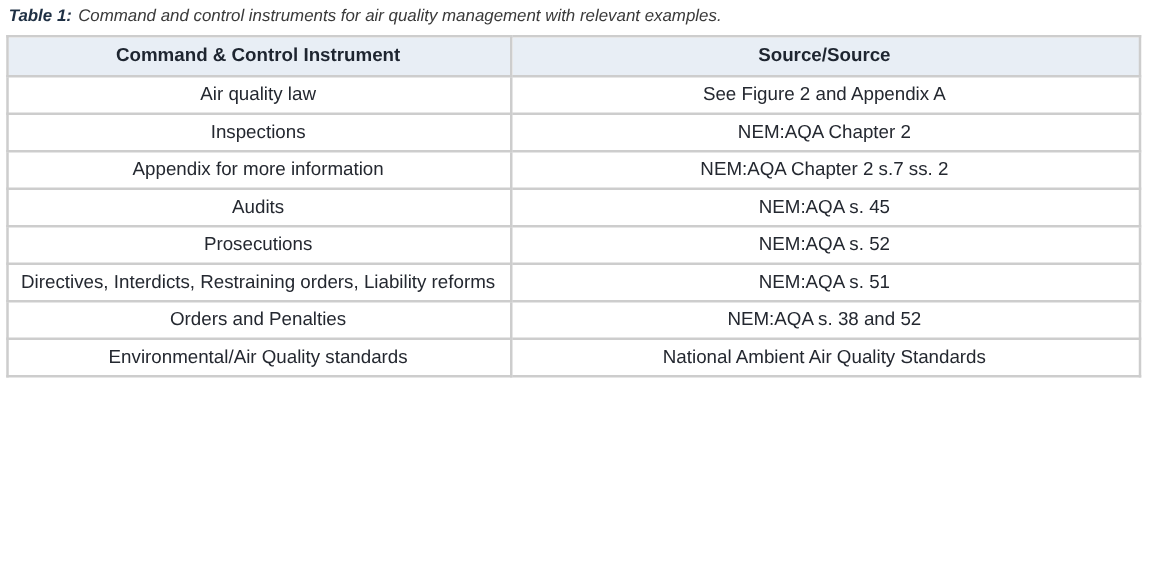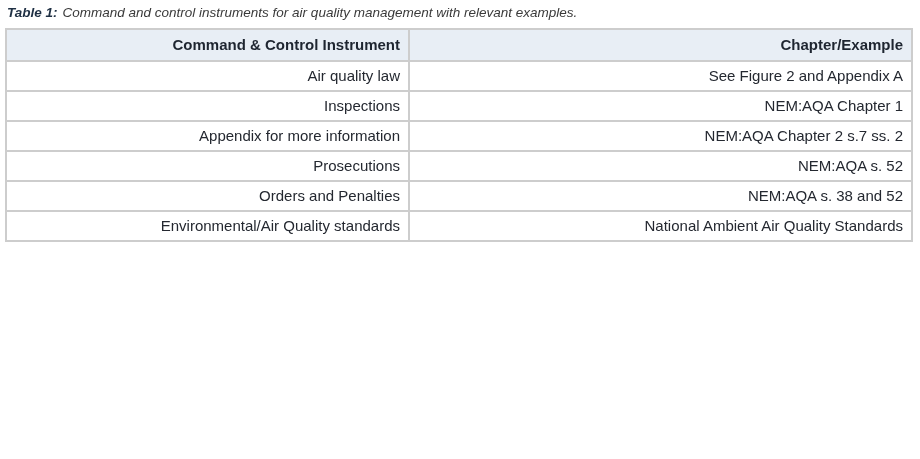--- a/index.html
+++ b/index.html
@@ -35,21 +35,21 @@
     width: 906px;
   }
   table.cc-table col.col-instrument { width: 403px; }
   table.cc-table col.col-source { width: 503px; }
   table.cc-table th,
   table.cc-table td {
     border: 2px solid #cdcdcd;
     font-size: 15px;
     line-height: 20px;
     color: #242830;
-    text-align: right;
+    text-align: center;
     vertical-align: middle;
     padding: 4px 8px 4px 6px;
     overflow: hidden;
   }
   table.cc-table th {
     background: #e8eef5;
     font-weight: bold;
     color: #1e2530;
     padding-top: 5px;
     padding-bottom: 5px;
@@ -65,39 +65,47 @@
   </p>
 
   <table class="cc-table">
     <colgroup>
       <col class="col-instrument">
       <col class="col-source">
     </colgroup>
     <thead>
       <tr>
         <th>Command &amp; Control Instrument</th>
-        <th>Chapter/Example</th>
+        <th>Source/Source</th>
       </tr>
     </thead>
     <tbody>
       <tr>
         <td>Air quality law</td>
         <td>See Figure 2 and Appendix A</td>
       </tr>
       <tr>
         <td>Inspections</td>
-        <td>NEM:AQA Chapter 1</td>
+        <td>NEM:AQA Chapter 2</td>
       </tr>
       <tr>
         <td>Appendix for more information</td>
         <td>NEM:AQA Chapter 2 s.7 ss. 2</td>
       </tr>
       <tr>
+        <td>Audits</td>
+        <td>NEM:AQA s. 45</td>
+      </tr>
+      <tr>
         <td>Prosecutions</td>
         <td>NEM:AQA s. 52</td>
+      </tr>
+      <tr>
+        <td>Directives, Interdicts, Restraining orders, Liability reforms</td>
+        <td>NEM:AQA s. 51</td>
       </tr>
       <tr>
         <td>Orders and Penalties</td>
         <td>NEM:AQA s. 38 and 52</td>
       </tr>
       <tr>
         <td>Environmental/Air Quality standards</td>
         <td>National Ambient Air Quality Standards</td>
       </tr>
     </tbody>

